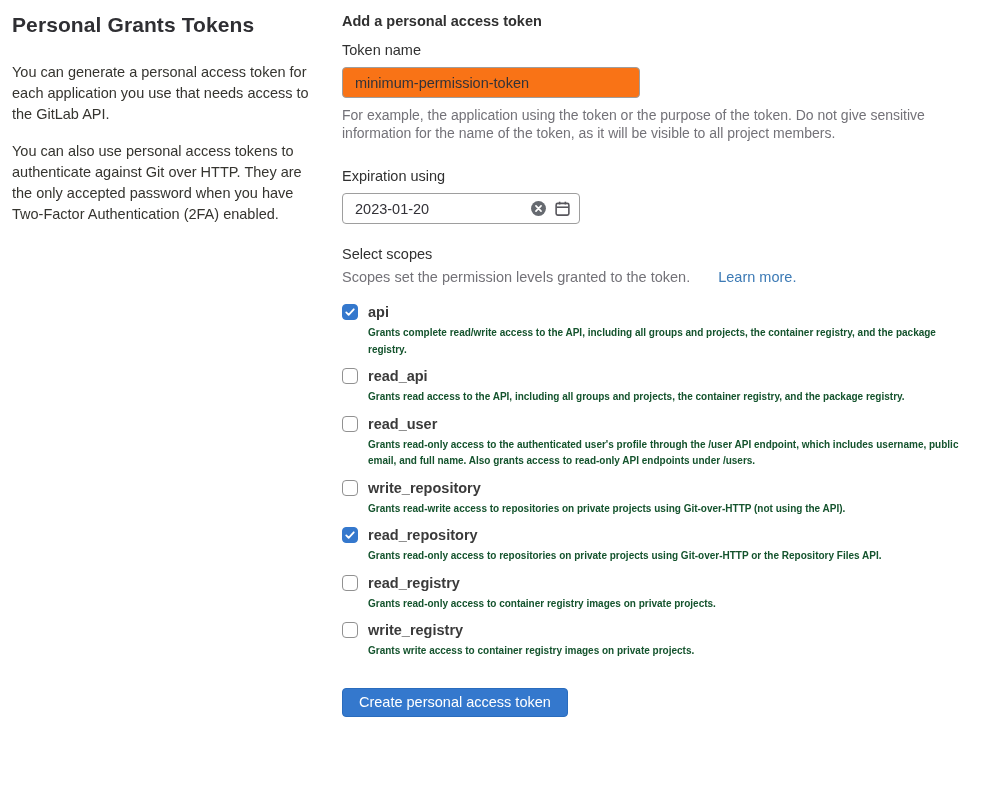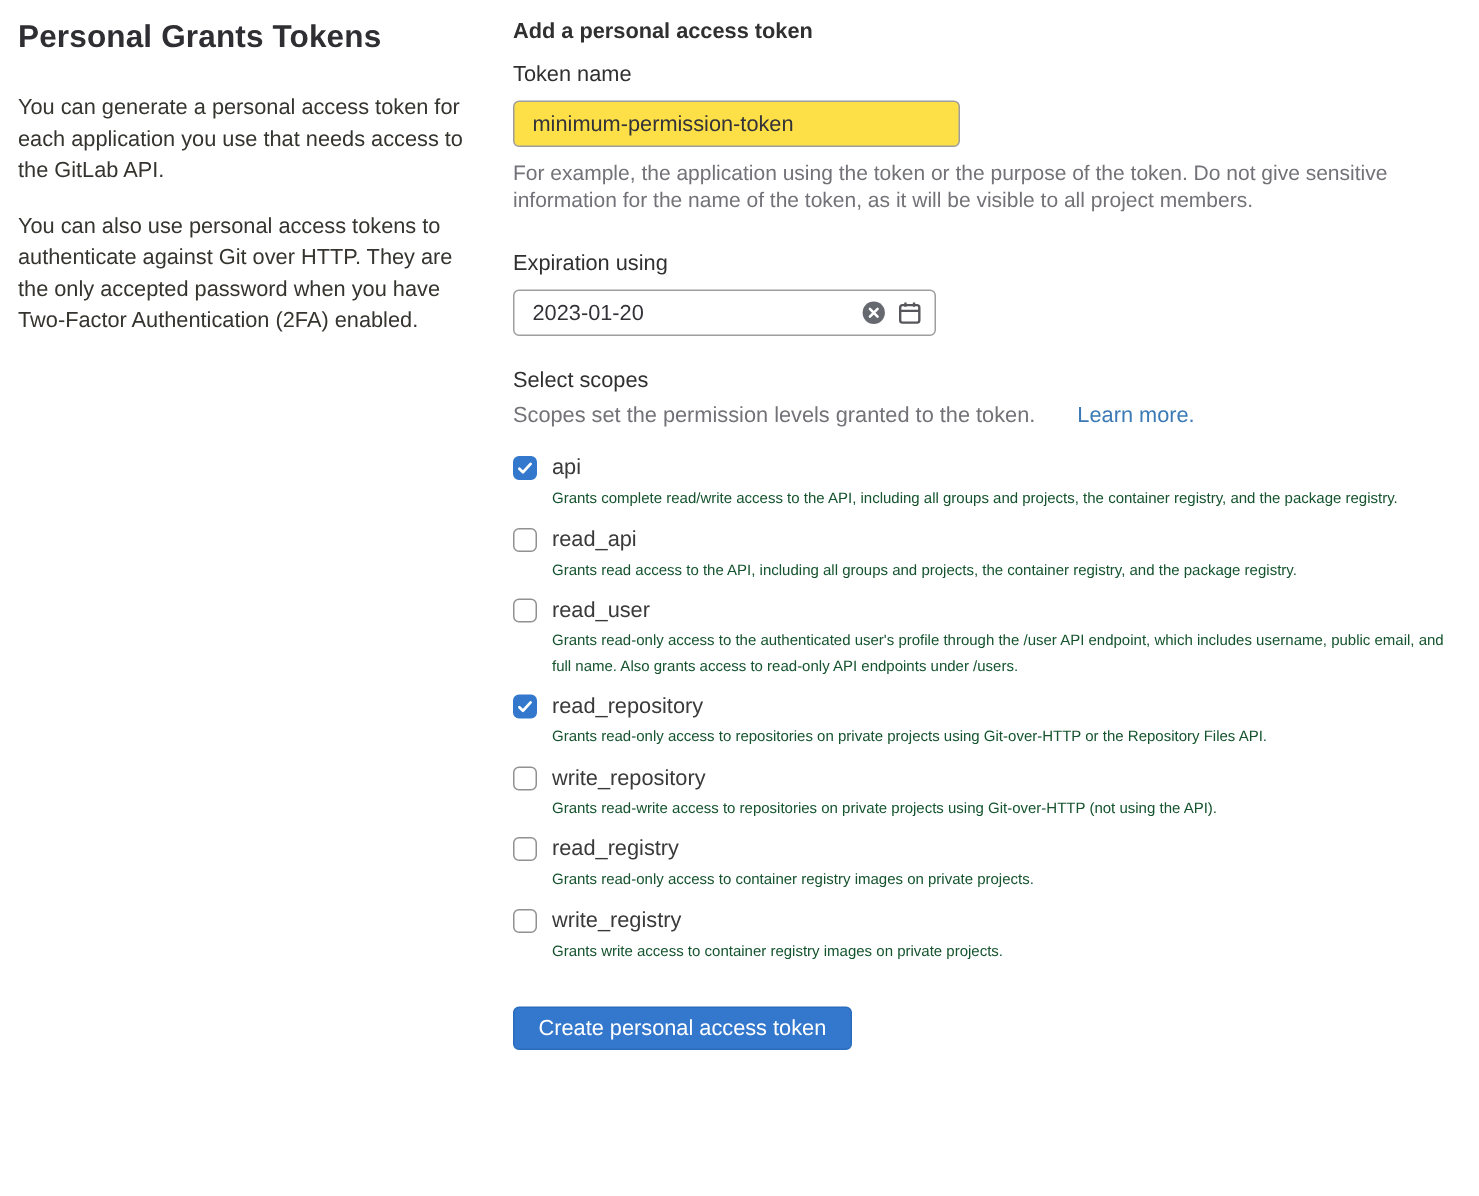--- a/index.html
+++ b/index.html
@@ -63,33 +63,33 @@
   .text-input {
     display: block;
     width: 298px;
     height: 31px;
     border: 1px solid #9e9e9e;
     border-radius: 4px;
     padding: 0 12px;
     font-family: "Liberation Sans", sans-serif;
     font-size: 14.5px;
     color: #333238;
-    background: #fde047;
+    background: #f97316;
     outline: none;
     margin-bottom: 8px;
   }
   .help-text {
     font-size: 14px;
     color: #737278;
     line-height: 18px;
     margin-bottom: 26px;
     max-width: 624px;
   }
   .date-box {
-    width: 282px;
+    width: 238px;
     height: 31px;
     border: 1px solid #9e9e9e;
     border-radius: 4px;
     background: #fff;
     display: flex;
     align-items: center;
     padding: 0 8px 0 12px;
     margin-bottom: 22px;
   }
   .date-value {
@@ -115,21 +115,21 @@
     color: #737278;
     line-height: 20px;
     margin-bottom: 15px;
   }
   .learn-more {
     color: var(--link, #3c7ab5);
     text-decoration: none;
     cursor: pointer;
     margin-left: 24px;
   }
-  .scope-item { margin-bottom: 8px; }
+  .scope-item { margin-bottom: 8px; font-weight: bold; }
   .scope-head {
     display: flex;
     align-items: center;
   }
   .checkbox {
     width: 16px;
     height: 16px;
     flex: 0 0 16px;
     border: 1.5px solid #919191;
     border-radius: 4px;
@@ -241,45 +241,45 @@
       <span class="checkbox">
         
       </span>
       <span class="scope-name">read_user</span>
     </div>
     <p class="scope-desc">Grants read-only access to the authenticated user's profile through the /user API endpoint, which includes username, public email, and full name. Also grants access to read-only API endpoints under /users.</p>
   </div>
 
   <div class="scope-item">
     <div class="scope-head">
+      <span class="checkbox">
+        
+      </span>
+      <span class="scope-name">write_repository</span>
+    </div>
+    <p class="scope-desc">Grants read-write access to repositories on private projects using Git-over-HTTP (not using the API).</p>
+  </div>
+
+  <div class="scope-item">
+    <div class="scope-head">
       <span class="checkbox checked">
         <svg width="12" height="12" viewBox="0 0 16 16">
           <path d="M3 8.6l3.2 3.2L13 4.4" stroke="#fff" stroke-width="2.4" fill="none" stroke-linecap="round" stroke-linejoin="round"></path>
         </svg>
       </span>
       <span class="scope-name">read_repository</span>
     </div>
     <p class="scope-desc">Grants read-only access to repositories on private projects using Git-over-HTTP or the Repository Files API.</p>
   </div>
 
   <div class="scope-item">
     <div class="scope-head">
       <span class="checkbox">
         
       </span>
-      <span class="scope-name">write_repository</span>
-    </div>
-    <p class="scope-desc">Grants read-write access to repositories on private projects using Git-over-HTTP (not using the API).</p>
-  </div>
-
-  <div class="scope-item">
-    <div class="scope-head">
-      <span class="checkbox">
-        
-      </span>
       <span class="scope-name">read_registry</span>
     </div>
     <p class="scope-desc">Grants read-only access to container registry images on private projects.</p>
   </div>
 
   <div class="scope-item">
     <div class="scope-head">
       <span class="checkbox">
         
       </span>

